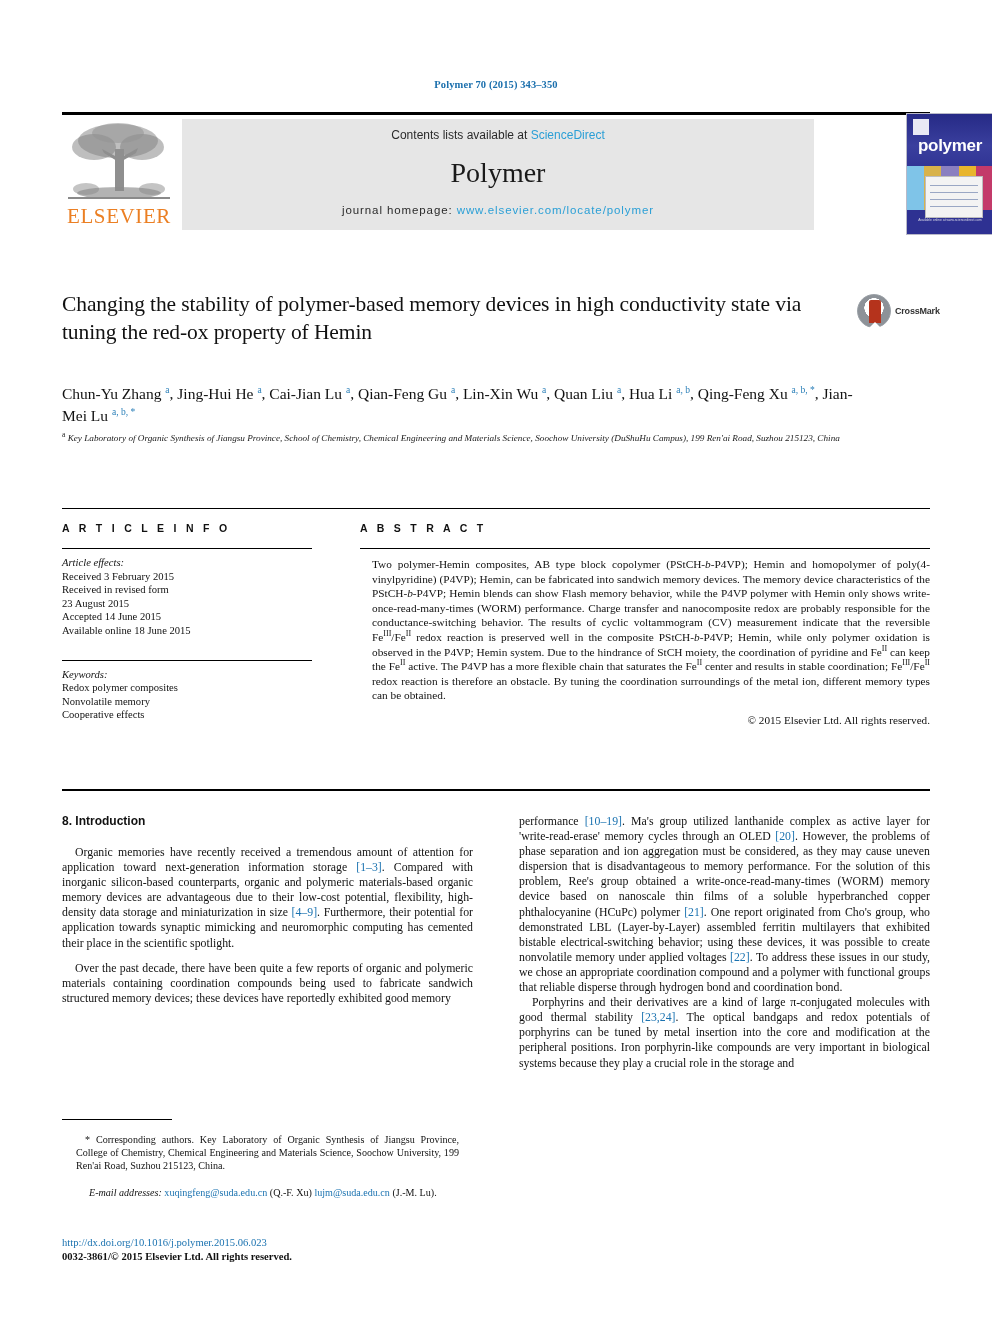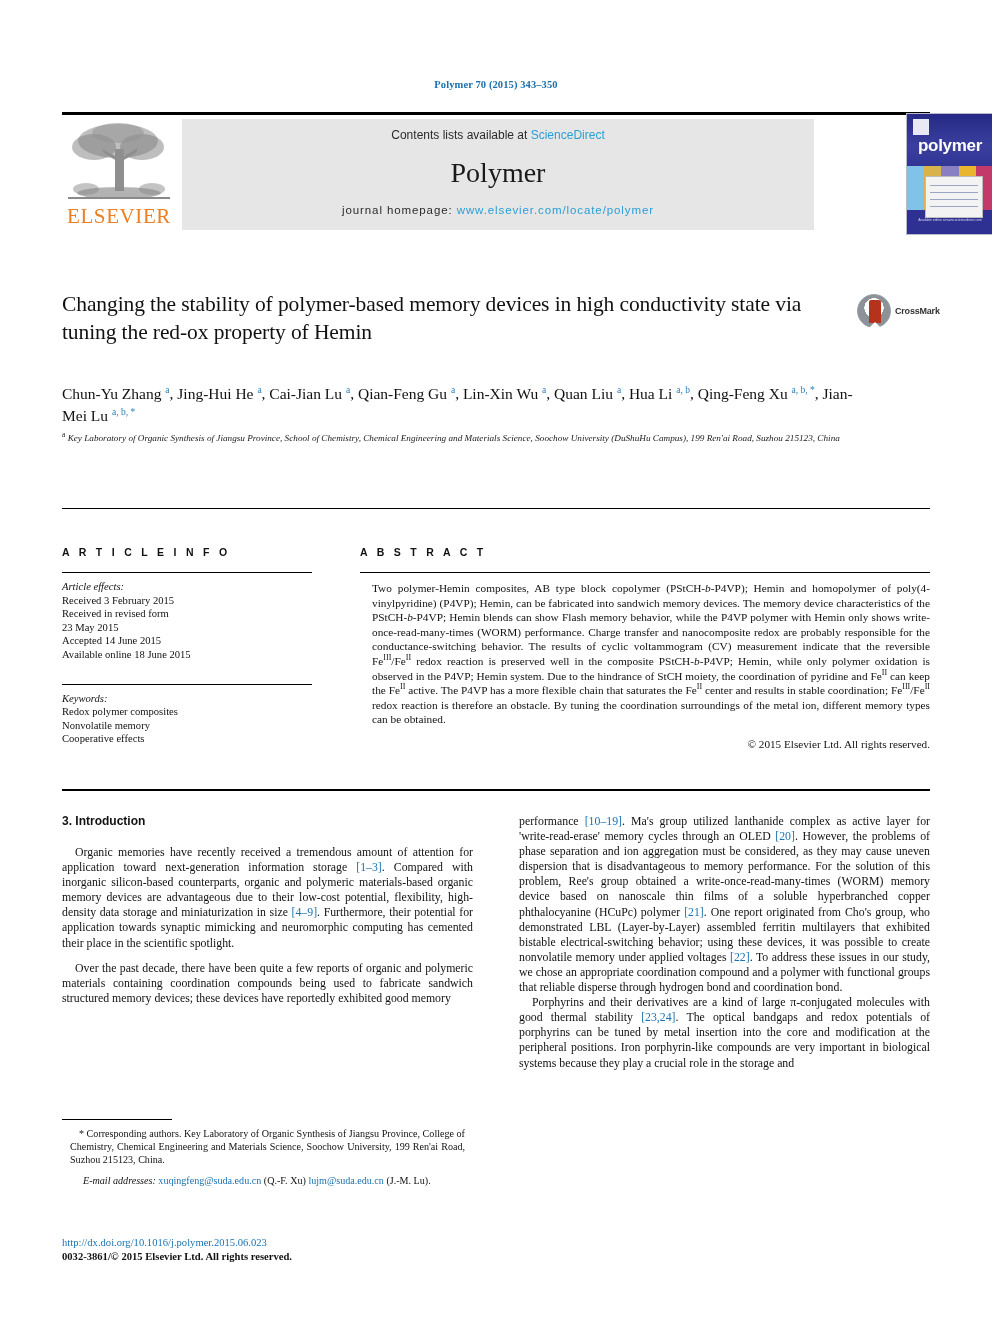--- a/index.html
+++ b/index.html
@@ -280,21 +280,20 @@
     position: absolute;
     left: 298px; top: 14px;
     width: 570px;
   }
   .sec-label {
     font-family: "Liberation Sans", sans-serif;
     font-size: 10.5px;
     font-weight: bold;
     letter-spacing: 3.3px;
     color: #111;
-    margin-top: 24px;
   }
   .hr-thin {
     height: 1px;
     background: #000;
     margin-top: 14px;
   }
   .info-body {
     margin-top: 7px;
     font-family: "Liberation Serif", serif;
     font-size: 10.6px;
@@ -362,21 +361,21 @@
   
   .footnote {
     position: absolute;
     left: 62px; top: 1111px;
     width: 411px;
   }
   .footnote .fn-rule {
     width: 110px; height: 1px; background: #000; margin-bottom: 6px;
   }
   .footnote p {
-    margin: 8px;
+    margin: 14px;
     font-family: "Liberation Serif", serif;
     font-size: 10.1px;
     line-height: 12.9px;
     text-align: justify;
     color: #111;
   }
   .footnote p.corr { text-indent: 9px; }
   .footnote p.mail { text-indent: 13px; margin-top: 1px; }
   .footnote .it { font-style: italic; }
   .link { color: #1a72b0; text-decoration: none; }
@@ -473,21 +472,21 @@
     <div class="rule-top"></div>
     <div class="rule-bottom"></div>
 
     <div class="col-info">
       <div class="sec-label">A R T I C L E   I N F O</div>
       <div class="hr-thin"></div>
       <div class="info-body">
         <div class="it">Article effects:</div>
         <div>Received 3 February 2015</div>
         <div>Received in revised form</div>
-        <div>23 May 2015</div>
+        <div>23 August 2015</div>
         <div>Accepted 14 June 2015</div>
         <div>Available online 18 June 2015</div>
       </div>
       <div class="kw-rule"></div>
       <div class="info-body">
         <div class="it">Keywords:</div>
         <div>Redox polymer composites</div>
         <div>Nonvolatile memory</div>
         <div>Cooperative effects</div>
       </div>
@@ -496,21 +495,21 @@
     <div class="col-abs">
       <div class="sec-label">A B S T R A C T</div>
       <div class="hr-thin"></div>
       <div class="abstract-body">Two polymer-Hemin composites, AB type block copolymer (PStCH-<i>b</i>-P4VP); Hemin and homopolymer of poly(4-vinylpyridine) (P4VP); Hemin, can be fabricated into sandwich memory devices. The memory device characteristics of the PStCH-<i>b</i>-P4VP; Hemin blends can show Flash memory behavior, while the P4VP polymer with Hemin only shows write-once-read-many-times (WORM) performance. Charge transfer and nanocomposite redox are probably responsible for the conductance-switching behavior. The results of cyclic voltammogram (CV) measurement indicate that the reversible Fe<sup>III</sup>/Fe<sup>II</sup> redox reaction is preserved well in the composite PStCH-<i>b</i>-P4VP; Hemin, while only polymer oxidation is observed in the P4VP; Hemin system. Due to the hindrance of StCH moiety, the coordination of pyridine and Fe<sup>II</sup> can keep the Fe<sup>II</sup> active. The P4VP has a more flexible chain that saturates the Fe<sup>II</sup> center and results in stable coordination; Fe<sup>III</sup>/Fe<sup>II</sup> redox reaction is therefore an obstacle. By tuning the coordination surroundings of the metal ion, different memory types can be obtained.</div>
       <div class="copyright-line">© 2015 Elsevier Ltd. All rights reserved.</div>
     </div>
   </div>
 
   <div class="body-cols">
     <div class="col left">
-      <div class="sec-heading">3.  Introduction</div>
+      <div class="sec-heading">8.  Introduction</div>
       <p class="body-par">Organic memories have recently received a tremendous amount of attention for application toward next-generation information storage <span class="ref">[1–3]</span>. Compared with inorganic silicon-based counterparts, organic and polymeric materials-based organic memory devices are advantageous due to their low-cost potential, flexibility, high-density data storage and miniaturization in size <span class="ref">[4–9]</span>. Furthermore, their potential for application towards synaptic mimicking and neuromorphic computing has cemented their place in the scientific spotlight.</p>
       <p class="body-par" style="margin-top:10px">Over the past decade, there have been quite a few reports of organic and polymeric materials containing coordination compounds being used to fabricate sandwich structured memory devices; these devices have reportedly exhibited good memory</p>
     </div>
     <div class="col right">
       <p class="body-par cont">performance <span class="ref">[10–19]</span>. Ma's group utilized lanthanide complex as active layer for 'write-read-erase' memory cycles through an OLED <span class="ref">[20]</span>. However, the problems of phase separation and ion aggregation must be considered, as they may cause uneven dispersion that is disadvantageous to memory performance. For the solution of this problem, Ree's group obtained a write-once-read-many-times (WORM) memory device based on nanoscale thin films of a soluble hyperbranched copper phthalocyanine (HCuPc) polymer <span class="ref">[21]</span>. One report originated from Cho's group, who demonstrated LBL (Layer-by-Layer) assembled ferritin multilayers that exhibited bistable electrical-switching behavior; using these devices, it was possible to create nonvolatile memory under applied voltages <span class="ref">[22]</span>. To address these issues in our study, we chose an appropriate coordination compound and a polymer with functional groups that reliable disperse through hydrogen bond and coordination bond.</p>
       <p class="body-par">Porphyrins and their derivatives are a kind of large π-conjugated molecules with good thermal stability <span class="ref">[23,24]</span>. The optical bandgaps and redox potentials of porphyrins can be tuned by metal insertion into the core and modification at the peripheral positions. Iron porphyrin-like compounds are very important in biological systems because they play a crucial role in the storage and</p>
     </div>
   </div>
 
   <div class="footnote">

